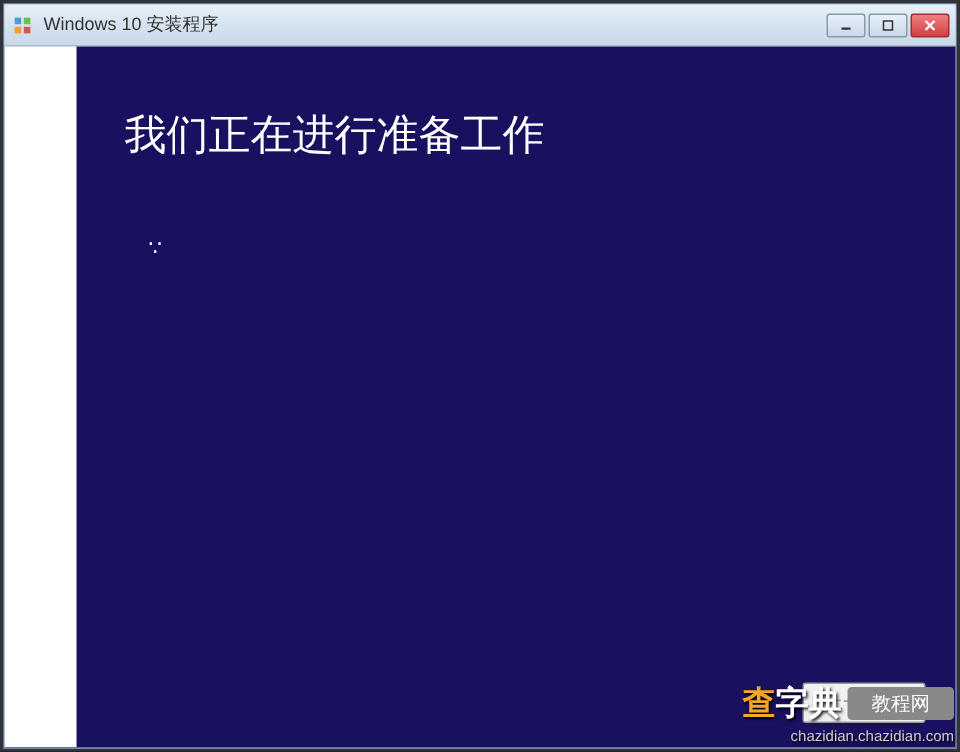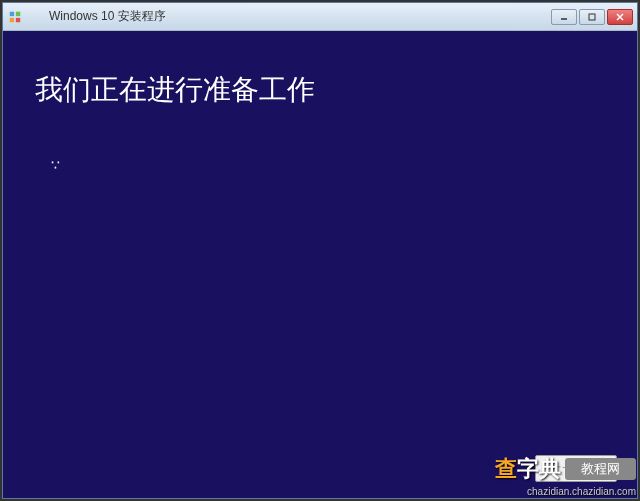--- a/index.html
+++ b/index.html
@@ -43,21 +43,20 @@
       justify-content: center;
     }
     .titlebar-icon svg {
       width: 14px;
       height: 14px;
     }
     .titlebar-title {
       flex: 1;
       font-size: 12px;
       color: #333;
-      margin-left: 20px;
     }
     .titlebar-buttons {
       display: flex;
       gap: 2px;
     }
     .titlebar-btn {
       width: 26px;
       height: 16px;
       border: 1px solid #8a9aac;
       border-radius: 2px;
@@ -79,20 +78,21 @@
       color: #fff;
     }
     .content {
       flex: 1;
       background: #1a1060;
       color: #fff;
       padding: 40px 32px 20px 32px;
       position: relative;
       display: flex;
       flex-direction: column;
+      margin-left: 48px;
     }
     .heading {
       font-size: 28px;
       font-weight: 400;
       color: #fff;
       margin-bottom: 48px;
     }
     .spinner {
       font-size: 14px;
       color: #fff;

